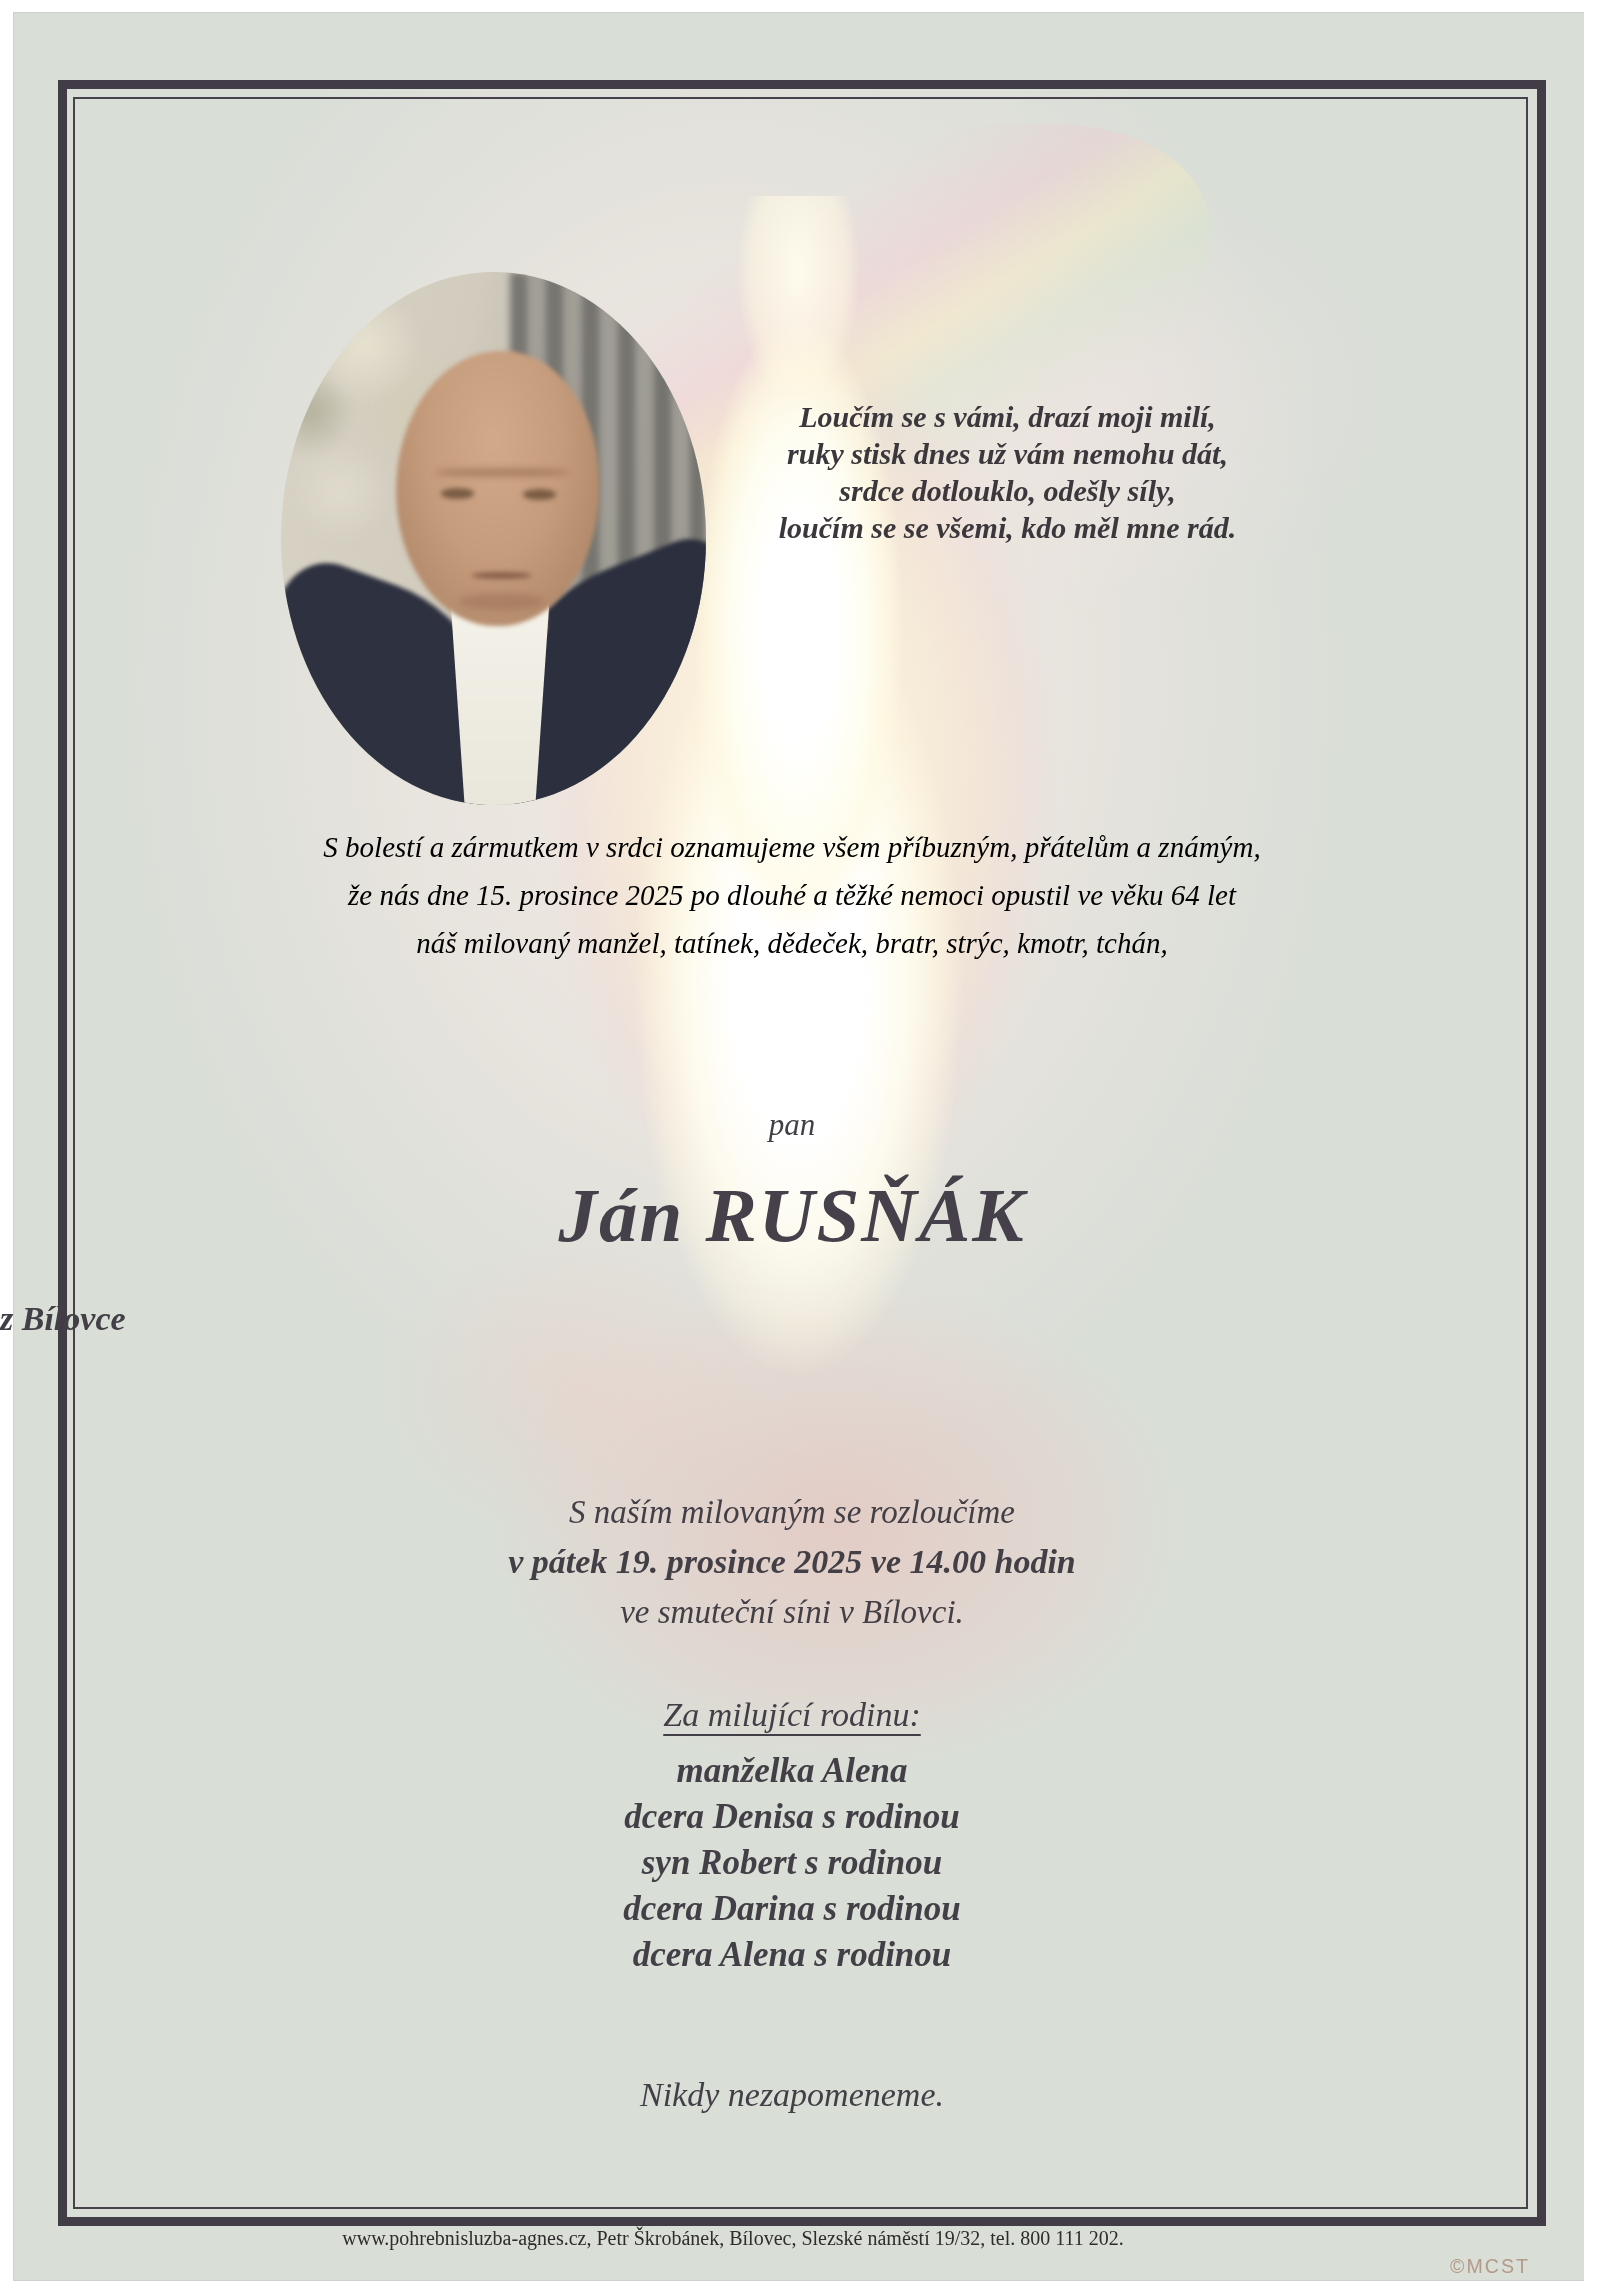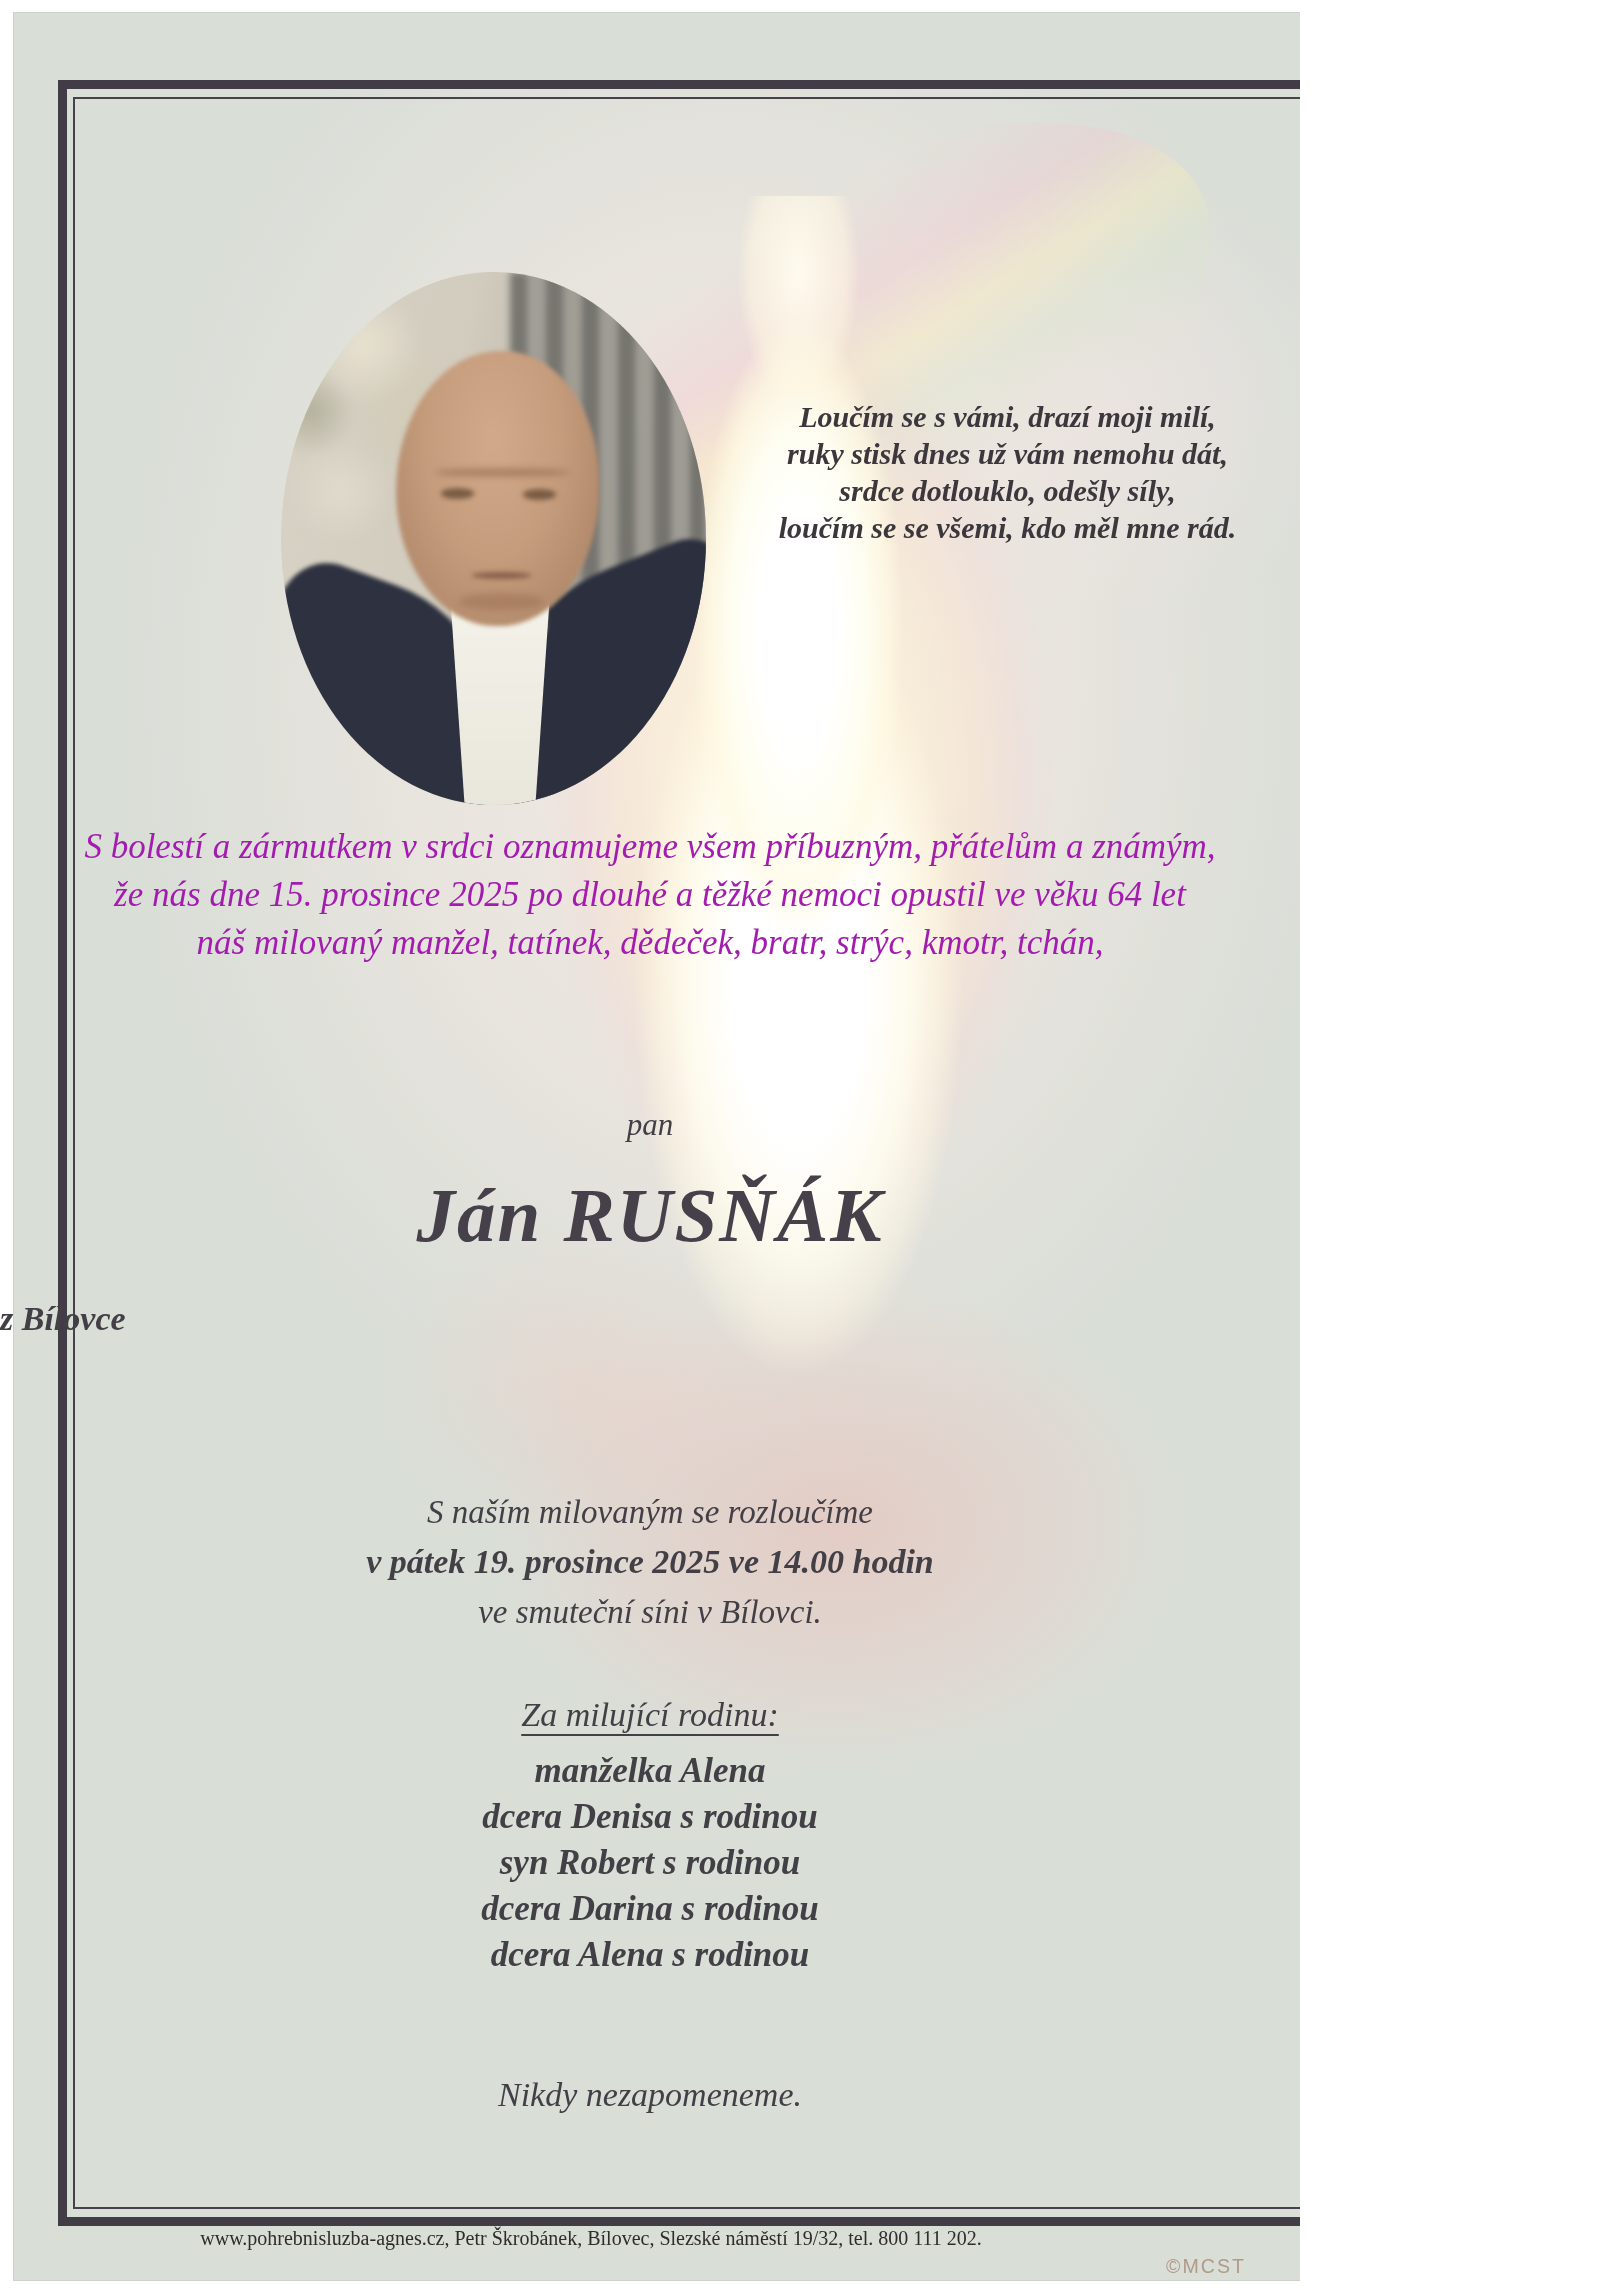--- a/index.html
+++ b/index.html
@@ -1,18 +1,18 @@
 <!DOCTYPE html>
 <html style="font-size:10.5px"><head>
 <meta charset="utf-8">
 <style>
   html,body{margin:0;padding:0;background:#ffffff;}
   #page{
     position:relative;
-    width:1300px;height:2295px;
+    width:1584px;height:2295px;
     background:#ffffff;
     overflow:hidden;
     font-family:"Liberation Serif","DejaVu Serif",serif;
     text-decoration:underline;
   }
   
   #paper{
     position:absolute;left:13px;top:11.8px;width:1597px;height:2269px;
     background:#d9ded7;
     border:0.7px solid #cdd3cc;
@@ -77,21 +77,21 @@
   
   #frame-outer{position:absolute;left:58px;top:80px;width:1488px;height:2146px;
     border:9.2px solid #413c46;box-sizing:border-box;}
   #frame-inner{position:absolute;left:73px;top:97px;width:1455px;height:2112px;
     border:2px solid #46414b;box-sizing:border-box;}
   
   .txt{position:absolute;color:#433f46;}
   #poem{left:746px;top:398px;width:523px;text-align:center;
     font-style:italic;font-weight:700;font-size:30px;line-height:37px;color:#3b373c;}
   #announcement{left:0;right:0;top:823px;text-align:center;
-    font-style:italic;font-weight:400;font-size:35px;line-height:48px;color:#a21caf;}
+    font-style:italic;font-weight:400;font-size:29px;line-height:48px;color:#000000;}
   #honorific{left:0;right:0;top:1107px;text-align:center;
     font-style:italic;font-size:31px;}
   #deceased-name{left:0;right:0;top:1171px;text-align:center;
     font-style:italic;font-weight:700;font-size:77px;letter-spacing:2px;color:#454049;}
   #residence{left:0;right:0;top:1300px;text-align:left;
     font-style:italic;font-weight:700;font-size:34px;}
   #ceremony{left:0;right:0;top:1487px;text-align:center;
     font-style:italic;font-size:33px;line-height:50px;}
   #ceremony .bold{font-weight:700;font-size:34px;}
   #family-heading{left:0;right:0;top:1696px;text-align:center;

